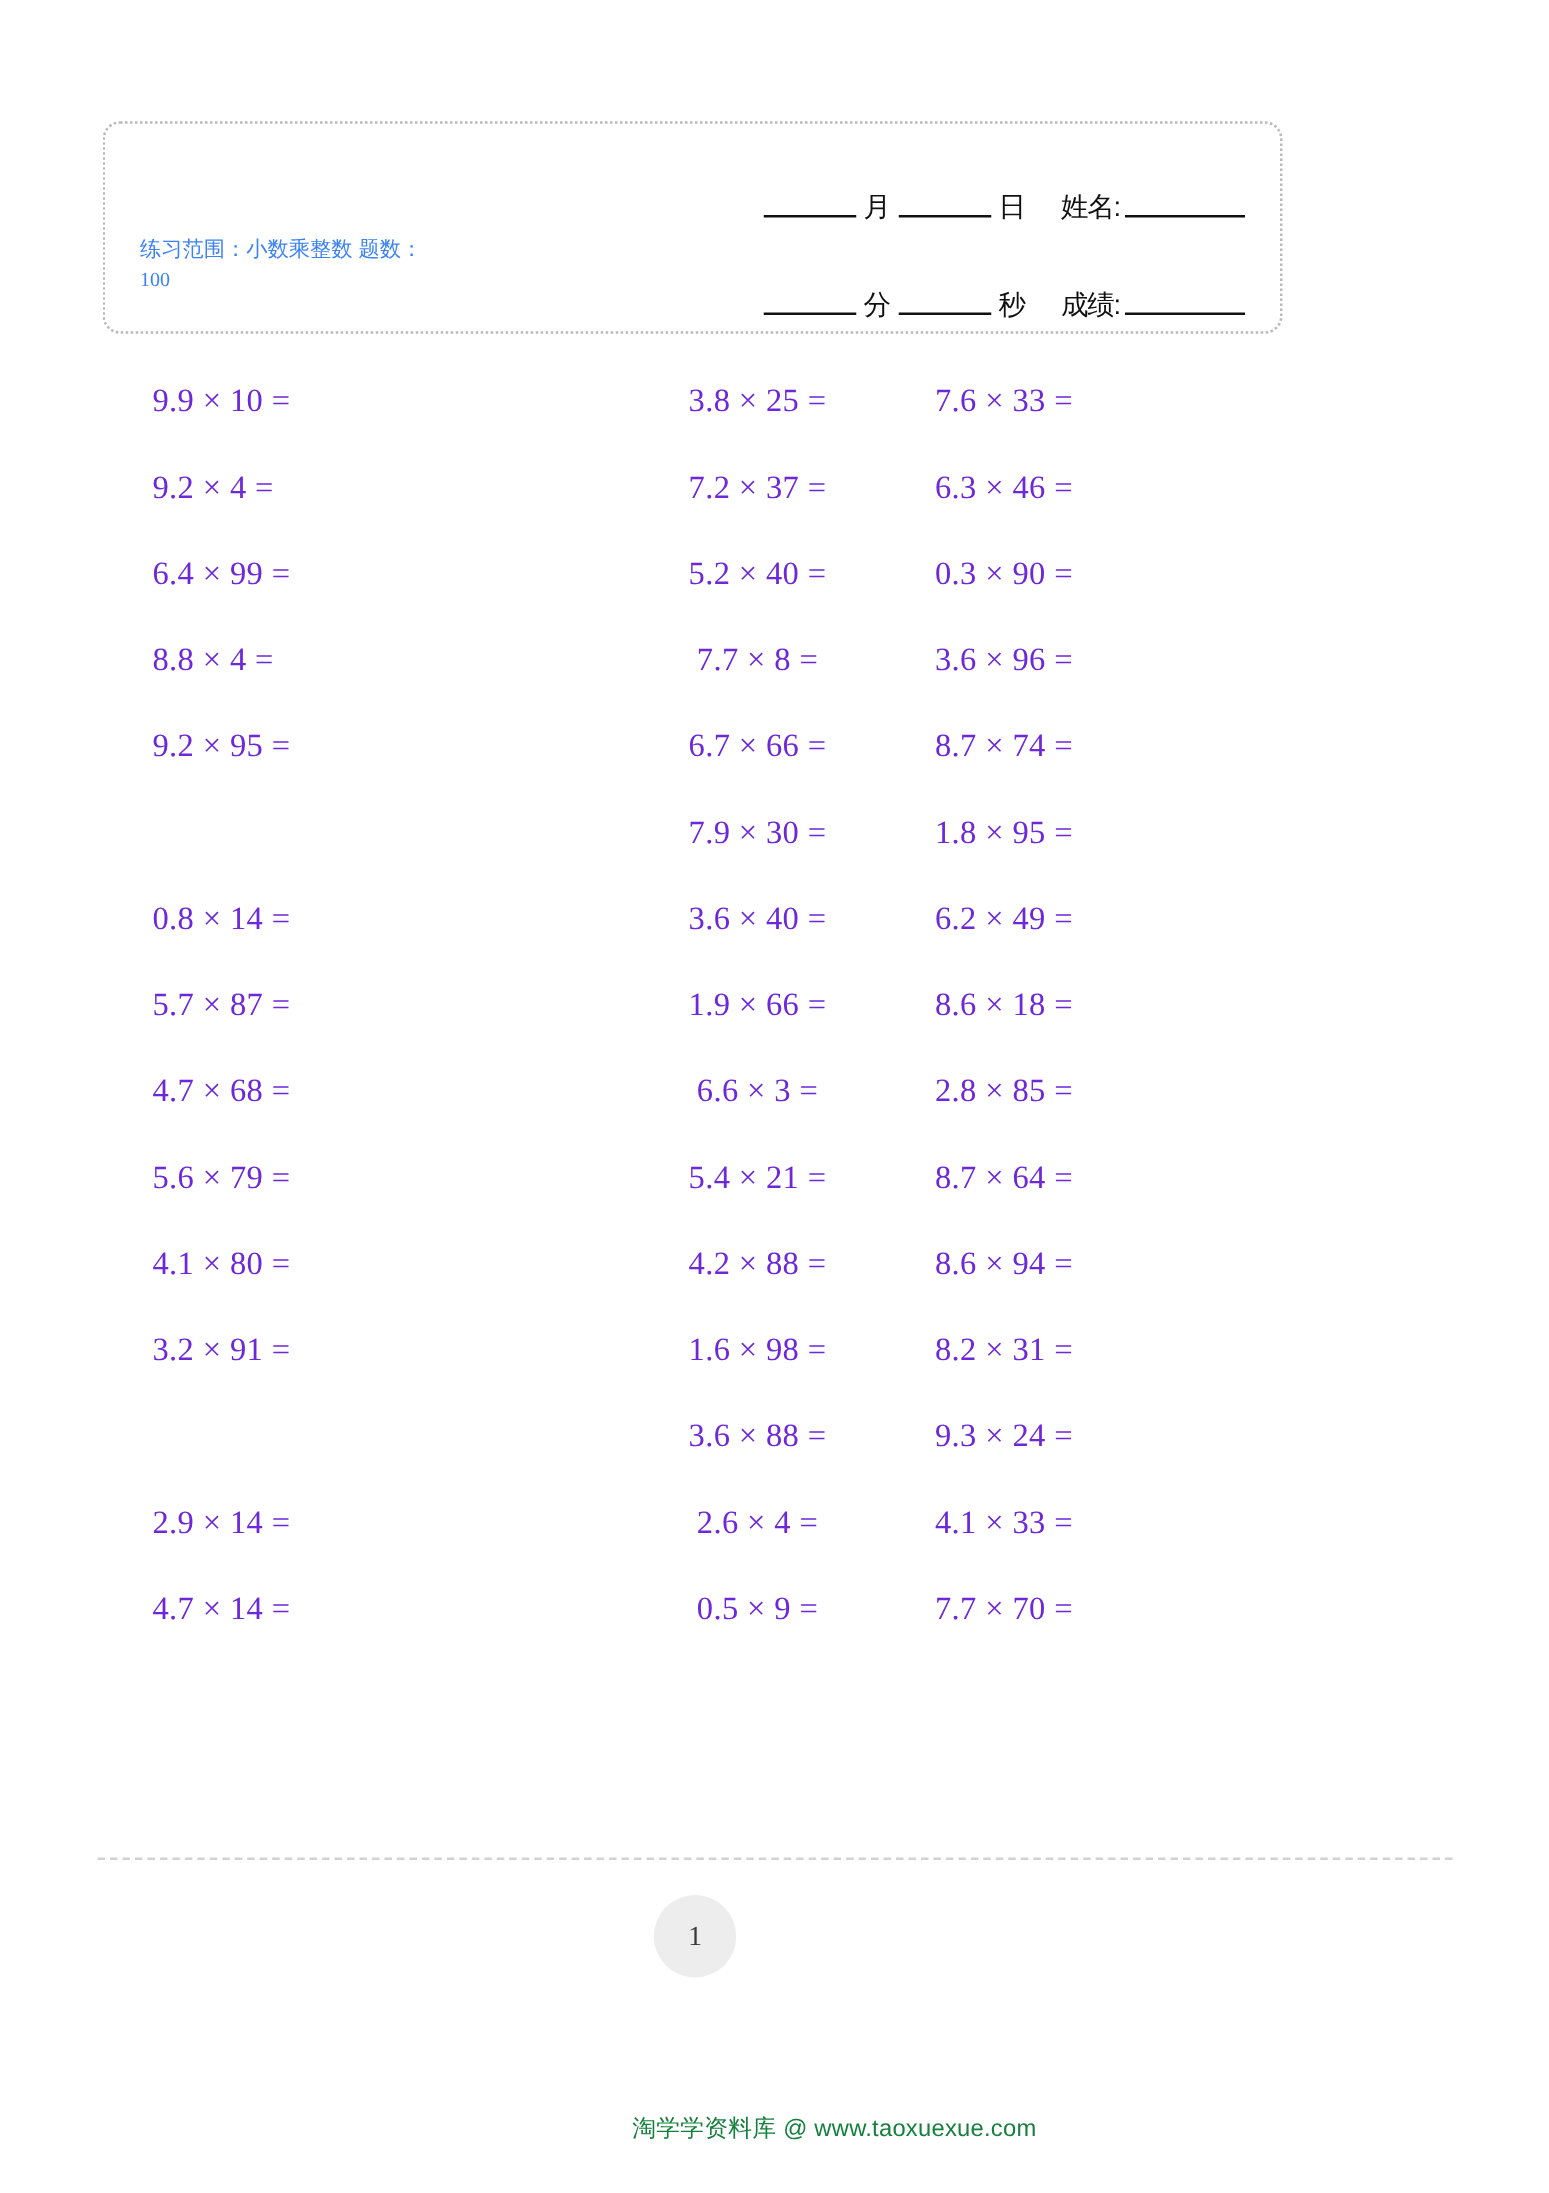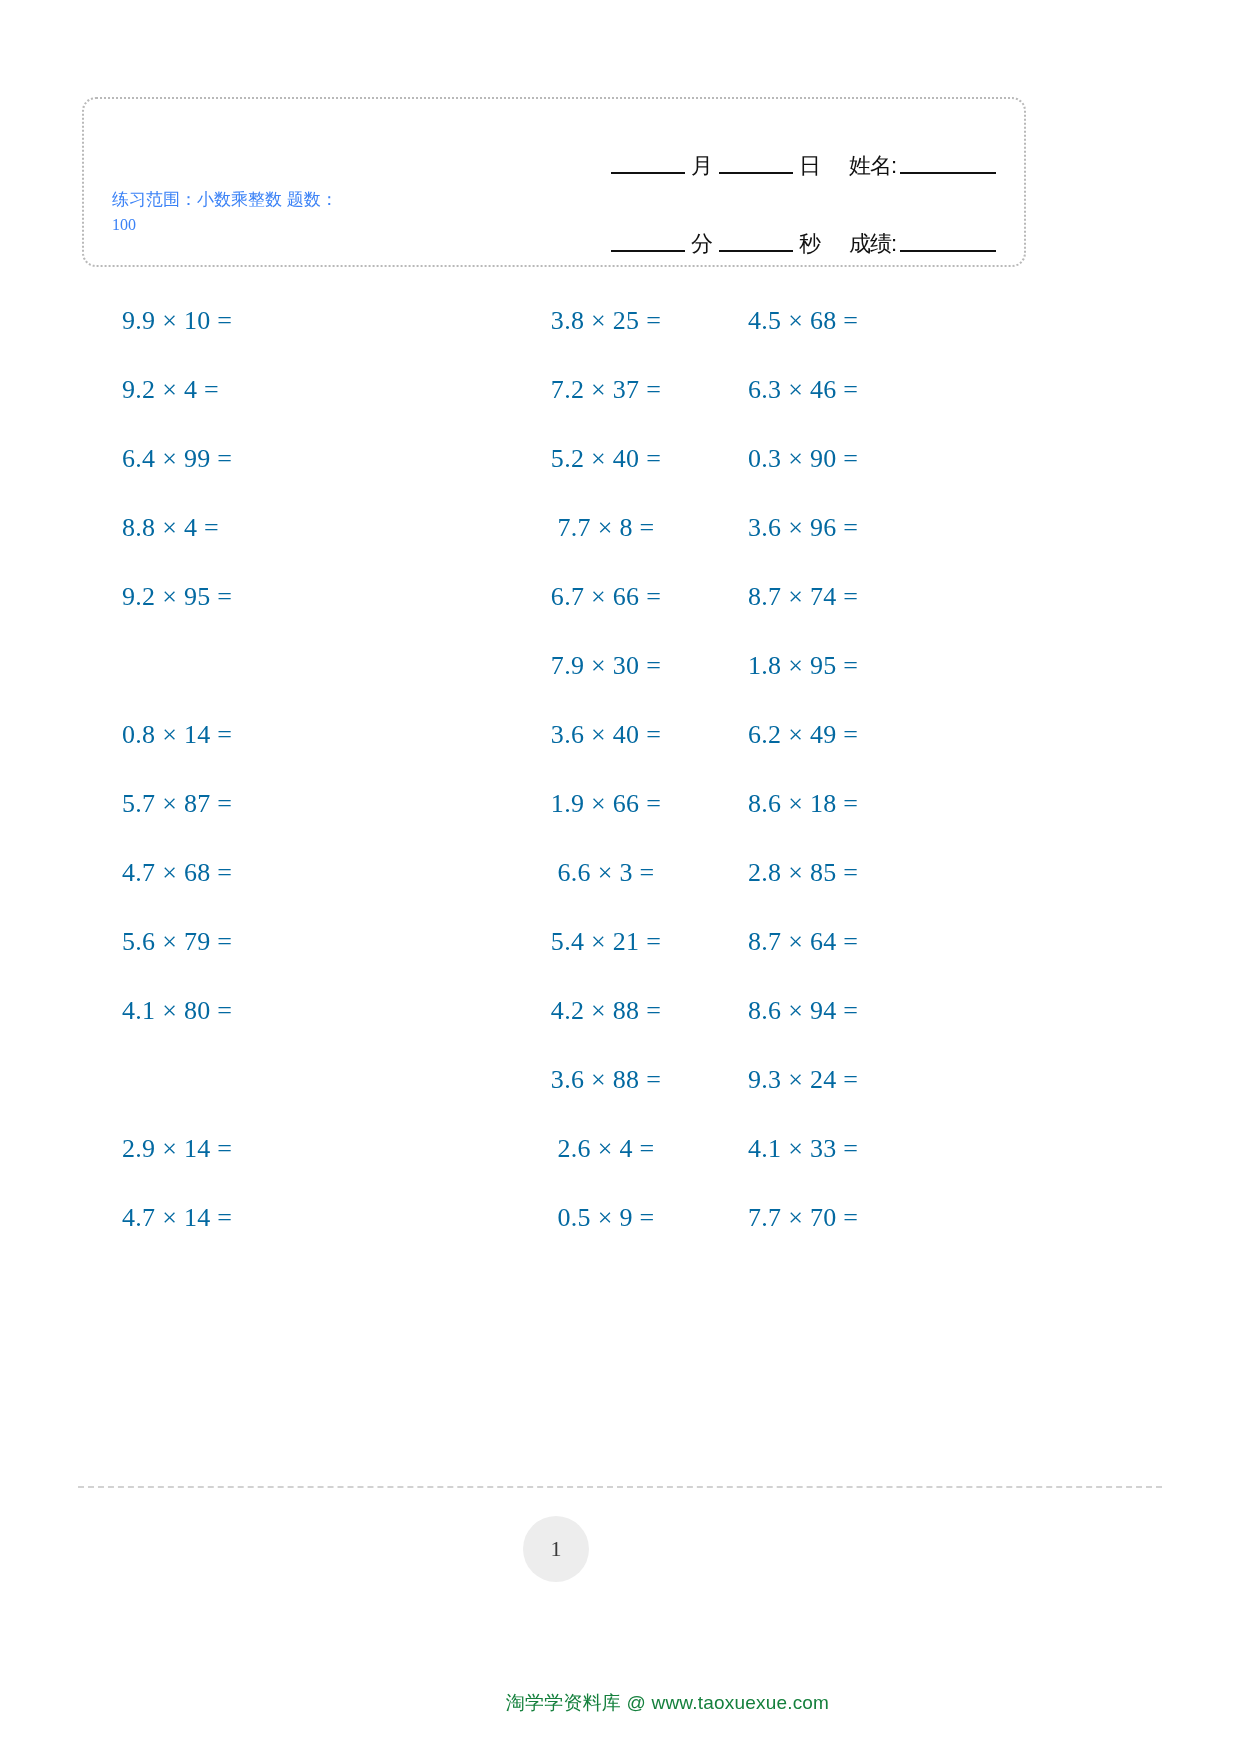--- a/index.html
+++ b/index.html
@@ -85,21 +85,21 @@
   }
   .prow {
     display: flex;
     height: 69px;
     align-items: center;
   }
   .cell {
     width: 340px;
     font-size: 26px;
     font-family: "Liberation Serif", "DejaVu Serif", serif;
-    color: #0369a1;
+    color: #6d28d9;
     letter-spacing: 0.3px;
     white-space: nowrap;
   }
   .cell.c1 { padding-left: 40px; }
   .cell.c2 { padding-left: 354px; text-align: center; }
   .cell.c3 { padding-left: 666px; }
   .prow .cell { position: absolute; }
   .prow { position: relative; }
 
   
@@ -169,21 +169,21 @@
       <span class="blank blank-nm"></span>
     </div>
 
   </div>
 </div>
 
 <div class="sheet" id="problem-sheet">
     <div class="prow">
       <div class="cell c1">9.9 × 10 =</div>
       <div class="cell c2">3.8 × 25 =</div>
-      <div class="cell c3">4.5 × 68 =</div>
+      <div class="cell c3">7.6 × 33 =</div>
     </div>
     <div class="prow">
       <div class="cell c1">9.2 × 4 =</div>
       <div class="cell c2">7.2 × 37 =</div>
       <div class="cell c3">6.3 × 46 =</div>
     </div>
     <div class="prow">
       <div class="cell c1">6.4 × 99 =</div>
       <div class="cell c2">5.2 × 40 =</div>
       <div class="cell c3">0.3 × 90 =</div>
@@ -221,20 +221,25 @@
       <div class="cell c1">5.6 × 79 =</div>
       <div class="cell c2">5.4 × 21 =</div>
       <div class="cell c3">8.7 × 64 =</div>
     </div>
     <div class="prow">
       <div class="cell c1">4.1 × 80 =</div>
       <div class="cell c2">4.2 × 88 =</div>
       <div class="cell c3">8.6 × 94 =</div>
     </div>
     <div class="prow">
+      <div class="cell c1">3.2 × 91 =</div>
+      <div class="cell c2">1.6 × 98 =</div>
+      <div class="cell c3">8.2 × 31 =</div>
+    </div>
+    <div class="prow">
       <div class="cell c2">3.6 × 88 =</div>
       <div class="cell c3">9.3 × 24 =</div>
     </div>
     <div class="prow">
       <div class="cell c1">2.9 × 14 =</div>
       <div class="cell c2">2.6 × 4 =</div>
       <div class="cell c3">4.1 × 33 =</div>
     </div>
     <div class="prow">
       <div class="cell c1">4.7 × 14 =</div>

